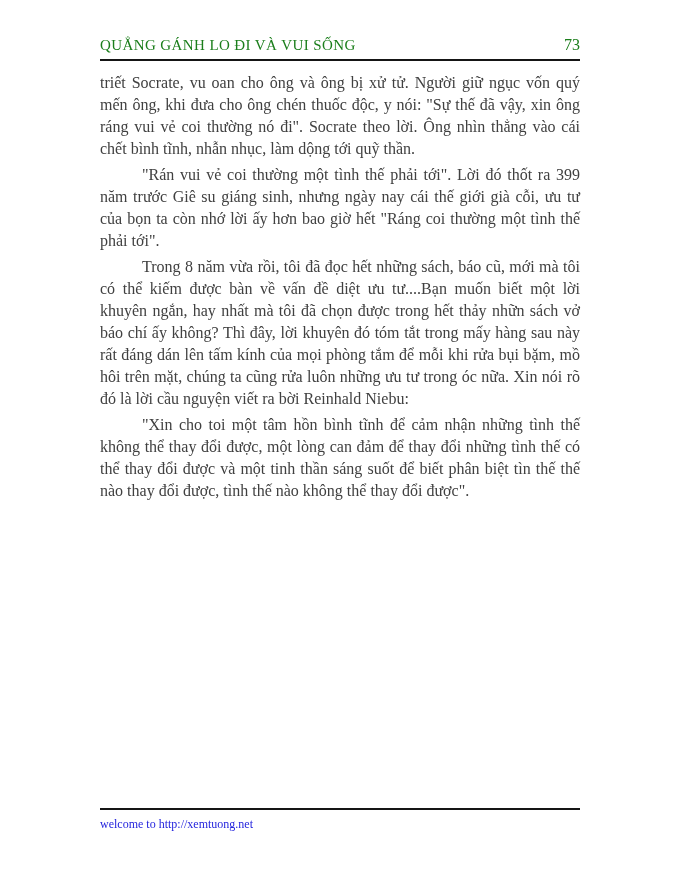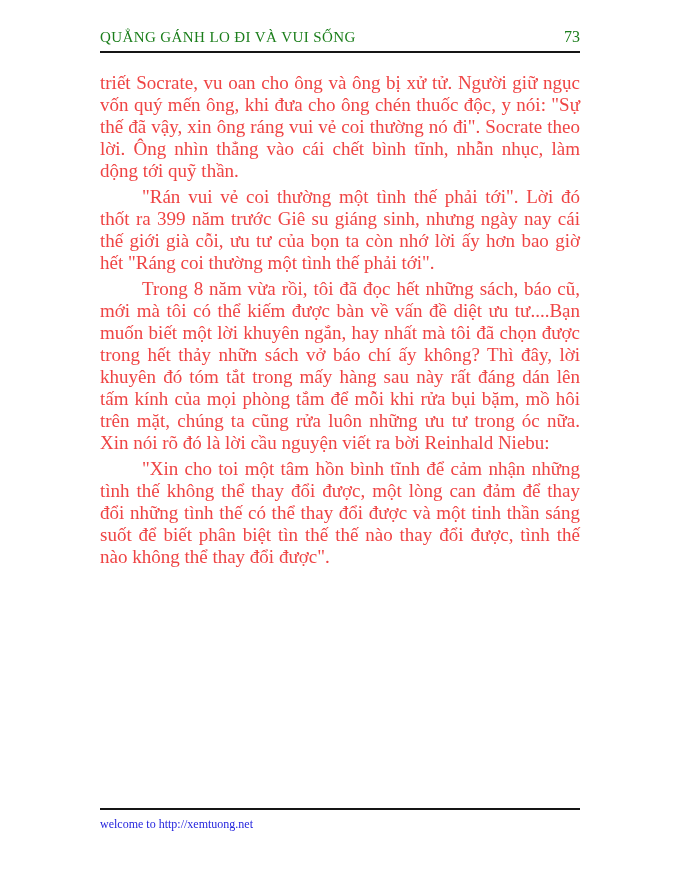--- a/index.html
+++ b/index.html
@@ -11,21 +11,21 @@
     position: relative;
     width: 680px;
     height: 880px;
     background: #ffffff;
     overflow: hidden;
     font-family: "Liberation Serif", "DejaVu Serif", serif;
   }
   .header {
     position: absolute;
     left: 100px;
-    top: 28px;
+    top: 36px;
     width: 480px;
     display: flex;
     justify-content: space-between;
     align-items: baseline;
     border-bottom: 2px solid #151515;
     padding-bottom: 5px;
   }
   .header-title {
     color: #1b7e1b;
     font-size: 15px;
@@ -34,22 +34,22 @@
   }
   .page-number {
     color: #1b7e1b;
     font-size: 16px;
   }
   .content {
     position: absolute;
     left: 100px;
     top: 72px;
     width: 480px;
-    color: #ef4444;
-    font-size: 19px;
+    color: #404040;
+    font-size: 16px;
     line-height: 22px;
     text-align: justify;
   }
   .content p {
     margin: 0 0 4px 0;
   }
   .content p.indent {
     text-indent: 42px;
   }
   .footer {

